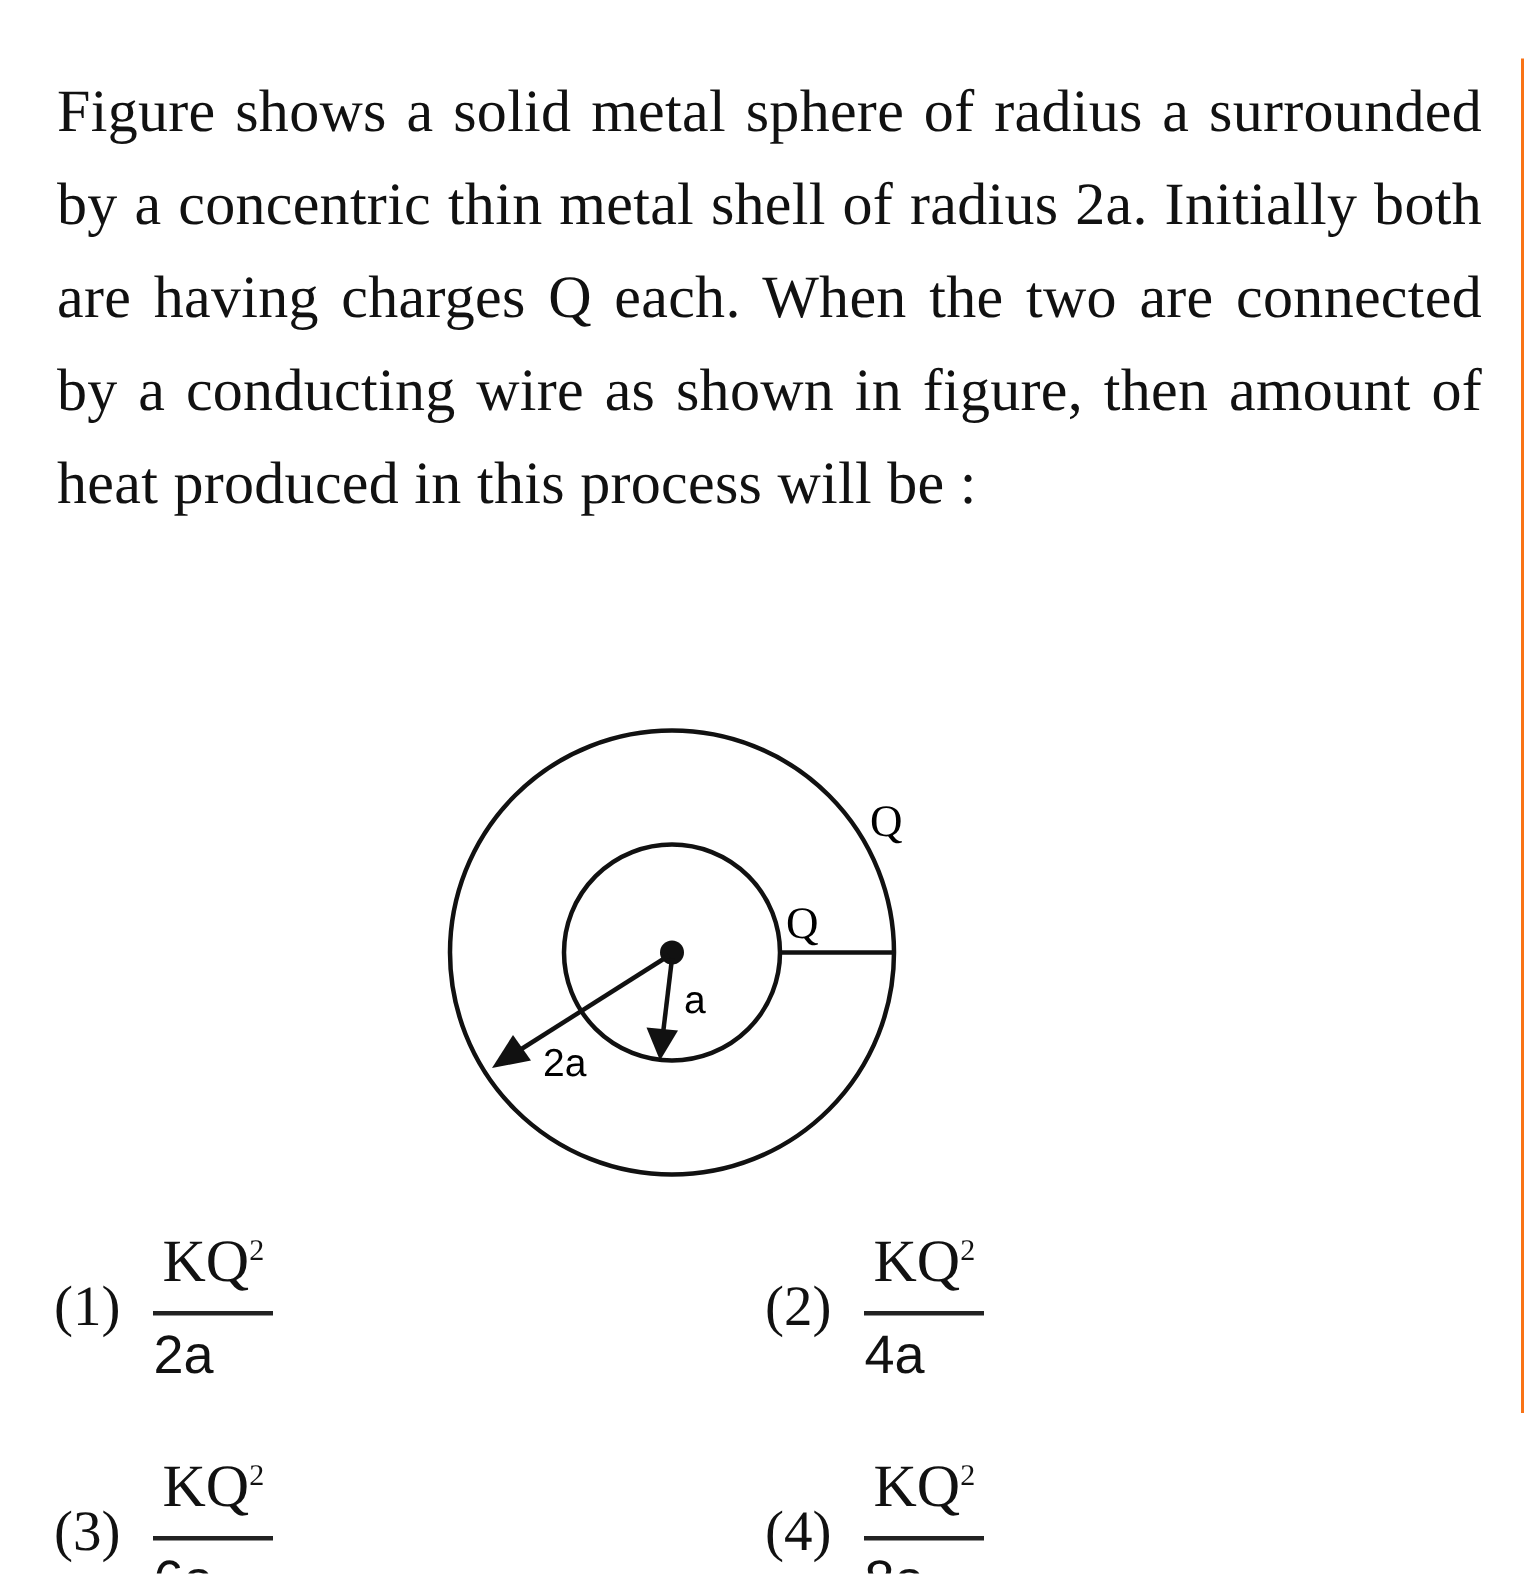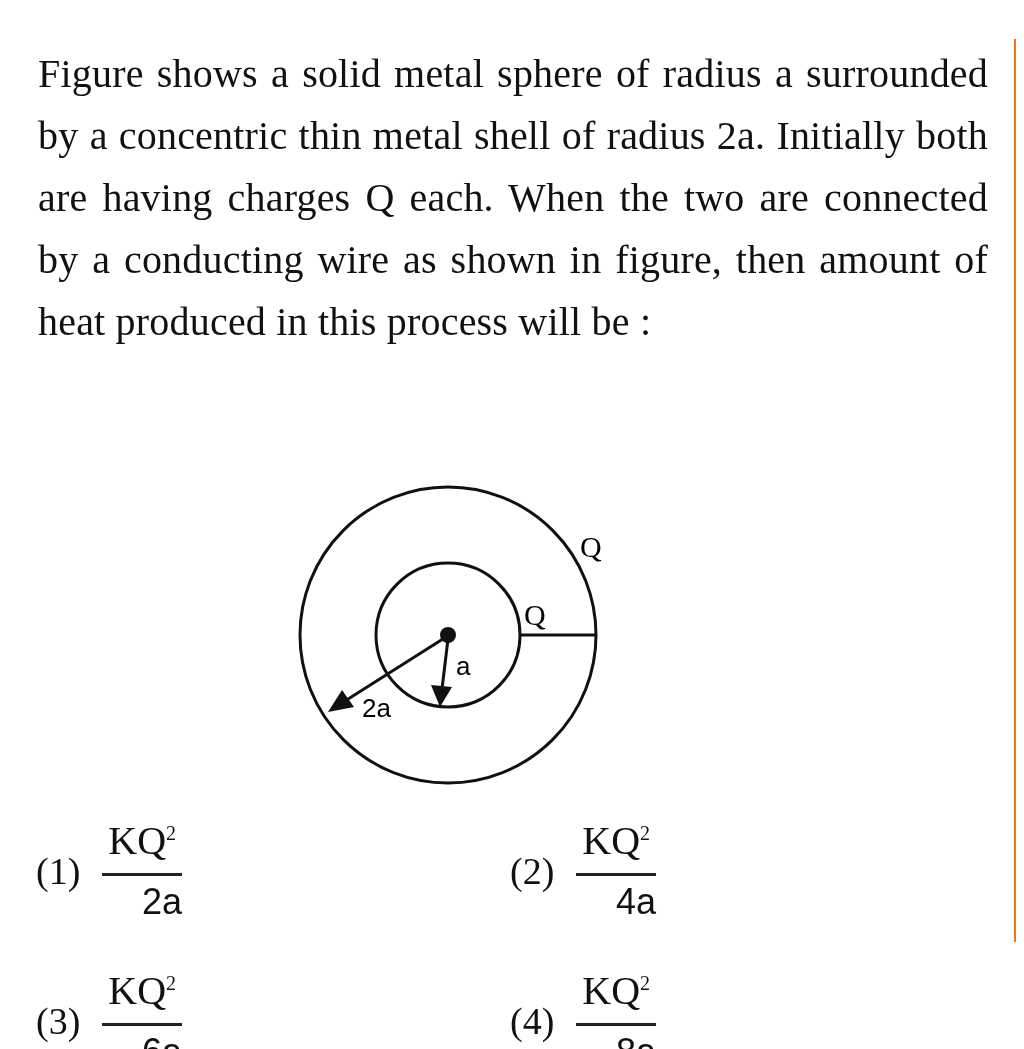--- a/index.html
+++ b/index.html
@@ -8,21 +8,21 @@
     .question {
       position: absolute; left: 38px; top: 4px; width: 950px;
       font-family: "Liberation Serif", "DejaVu Serif", serif;
       font-size: 40px; line-height: 62px; text-align: justify; text-align-last: left;
       letter-spacing: 0.2px;
     }
     .figure { position: absolute; left: 290px; top: 440px; width: 360px; height: 320px; }
     .figure svg { width: 360px; height: 320px; }
     .option { position: absolute; display: flex; align-items: center; font-family: "Liberation Serif", "DejaVu Serif", serif; }
     .opt-num { font-size: 38px; margin-right: 22px; }
-    .frac { display: inline-flex; flex-direction: column; align-items: flex-end; }
+    .frac { display: inline-flex; flex-direction: column; align-items: flex-start; }
     .num { font-family: "Liberation Serif", serif; font-size: 40px; line-height: 44px; padding: 0 6px; position: relative; }
     .num sup { font-size: 20px; position: relative; top: -14px; vertical-align: baseline; }
     .bar { width: 100%; height: 3px; background: #222; margin: 4px 0 6px 0; }
     .den { font-family: "Liberation Sans", sans-serif; font-size: 36px; line-height: 40px; }
     #opt1 { left: 36px; top: 780px; }
     #opt2 { left: 510px; top: 780px; }
     #opt3 { left: 36px; top: 930px; }
     #opt4 { left: 510px; top: 930px; }
   </style>
 </head>

